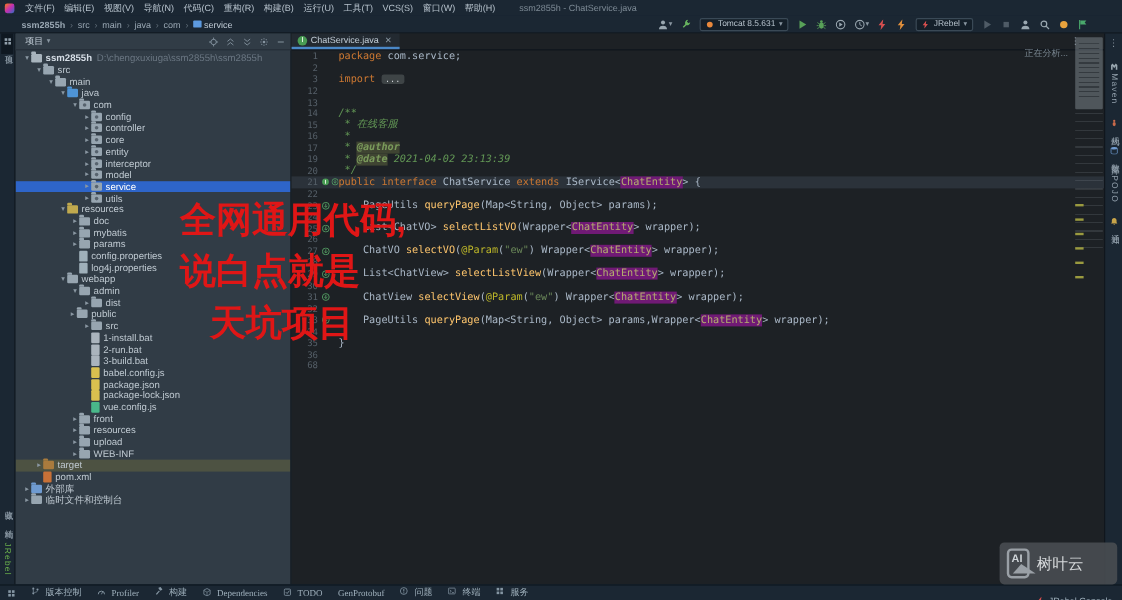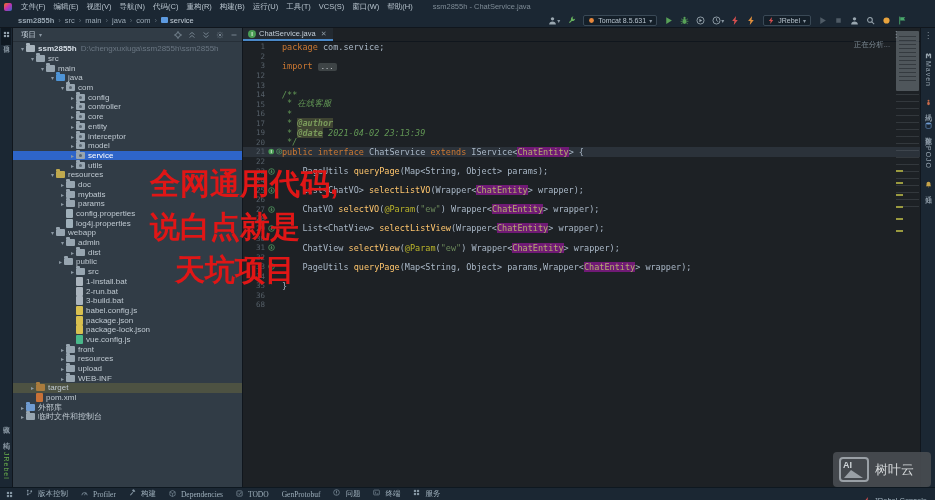--- a/index.html
+++ b/index.html
@@ -126,21 +126,21 @@
   #status-right { margin-left:auto; display:flex; align-items:center; gap:3px; padding-right:8px;margin-top:12px; }
 
   
   #overlay { position:absolute; left:150px; top:162px; z-index:50; color:#e01616;
     font-weight:bold; font-size:30px; line-height:43px; white-space:nowrap;
     font-family:"Liberation Sans","DejaVu Sans",sans-serif; }
   #overlay .ol-line.indent { padding-left:25px; }
   #watermark { position:absolute; left:833px; top:452px; width:98px; height:35px; z-index:60;
     background:rgba(72,76,80,0.92); border-radius:4px; display:flex; align-items:center;
     gap:6px; padding:0 6px; }
-  #wm-logo { width:30px; height:25px; border:2px solid #9aa0a6; border-radius:4px;
+  #wm-logo { width:19px; height:25px; border:2px solid #9aa0a6; border-radius:4px;
     position:relative; color:#cfd4d8; font-size:9px; font-weight:bold; padding:1px 2px; }
   #wm-logo::after { content:""; position:absolute; left:3px; bottom:2px; border-left:7px solid transparent;
     border-right:12px solid transparent; border-bottom:8px solid #9aa0a6; }
   #wm-label { color:#d5d8da; font-size:13px; }
 </style>
 </head>
 <body>
 
 <svg width="0" height="0" style="position:absolute">
   <symbol id="i-user" viewBox="0 0 16 16">

